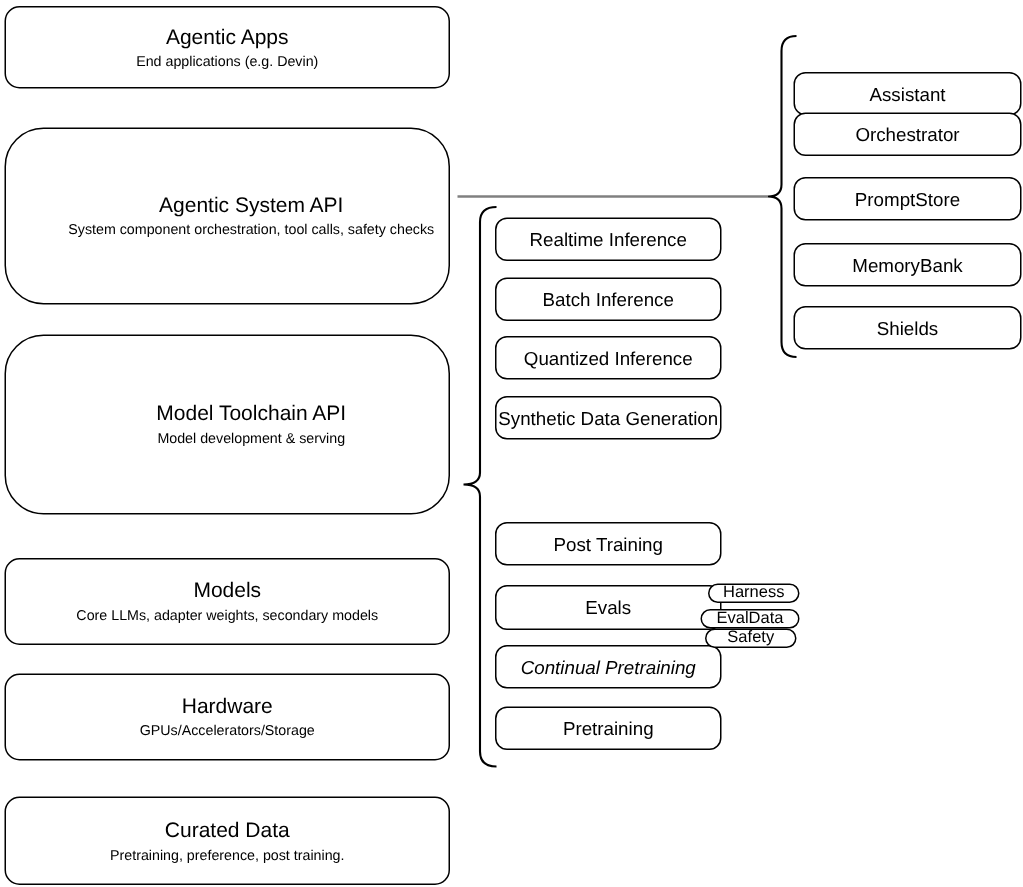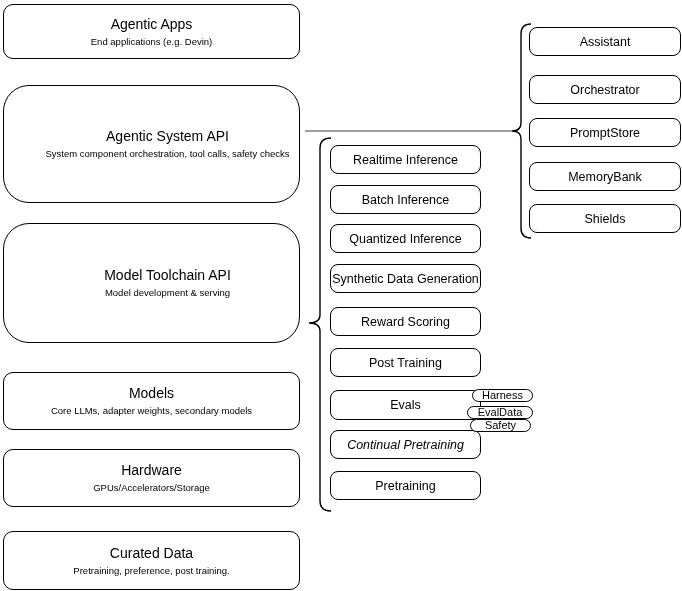--- a/index.html
+++ b/index.html
@@ -69,23 +69,20 @@
   </div>
   <div class="node svc" style="top:185px;">
     <span>Batch Inference</span>
   </div>
   <div class="node svc" style="top:224px;">
     <span>Quantized Inference</span>
   </div>
   <div class="node svc" style="top:264px;">
     <span>Synthetic Data Generation</span>
   </div>
-  <div class="node svc" style="top:307px;">
-    <span>Reward Scoring</span>
-  </div>
   <div class="node svc" style="top:348px;">
     <span>Post Training</span>
   </div>
   <div class="node svc" style="top:390px;height:30px;">
     <span>Evals</span>
   </div>
   <div class="node svc" style="top:430px;font-style:italic;">
     <span>Continual Pretraining</span>
   </div>
   <div class="node svc" style="top:471px;">
@@ -95,21 +92,21 @@
   <div class="pill" style="left:472px;top:379px;width:61px;height:13px;">
     <span>Harness</span>
   </div>
   <div class="pill" style="left:467px;top:396px;width:66px;height:13px;">
     <span>EvalData</span>
   </div>
   <div class="pill" style="left:470px;top:409px;width:61px;height:13px;">
     <span>Safety</span>
   </div>
 
-  <div class="node comp" style="top:27px;">
+  <div class="node comp" style="top:48px;">
     <span>Assistant</span>
   </div>
   <div class="node comp" style="top:75px;">
     <span>Orchestrator</span>
   </div>
   <div class="node comp" style="top:118px;">
     <span>PromptStore</span>
   </div>
   <div class="node comp" style="top:162px;">
     <span>MemoryBank</span>

